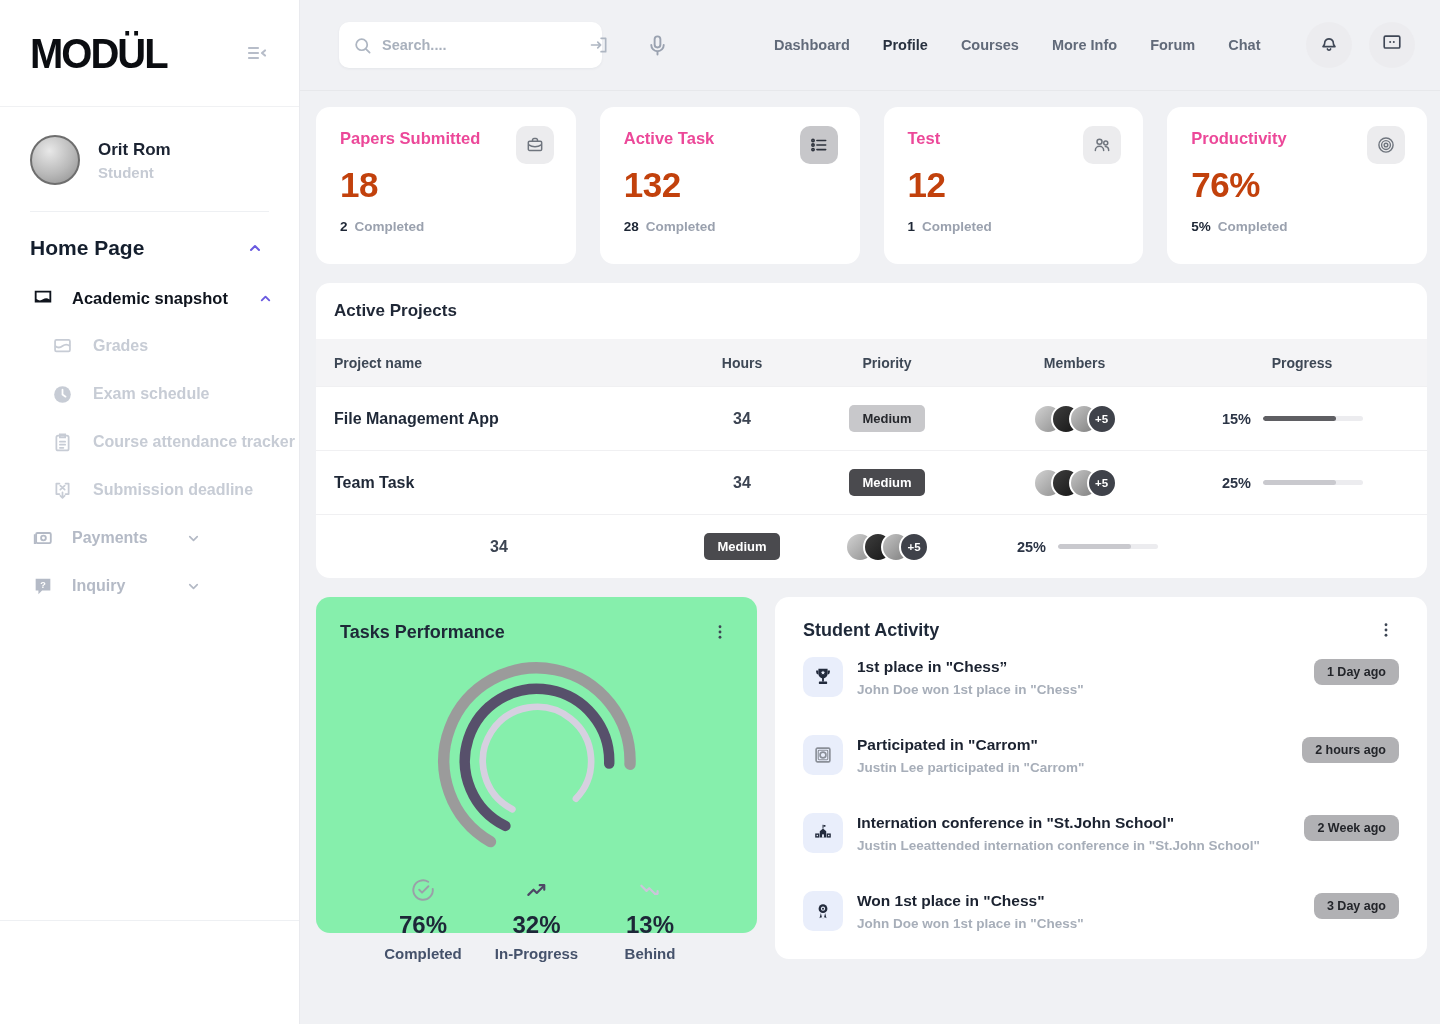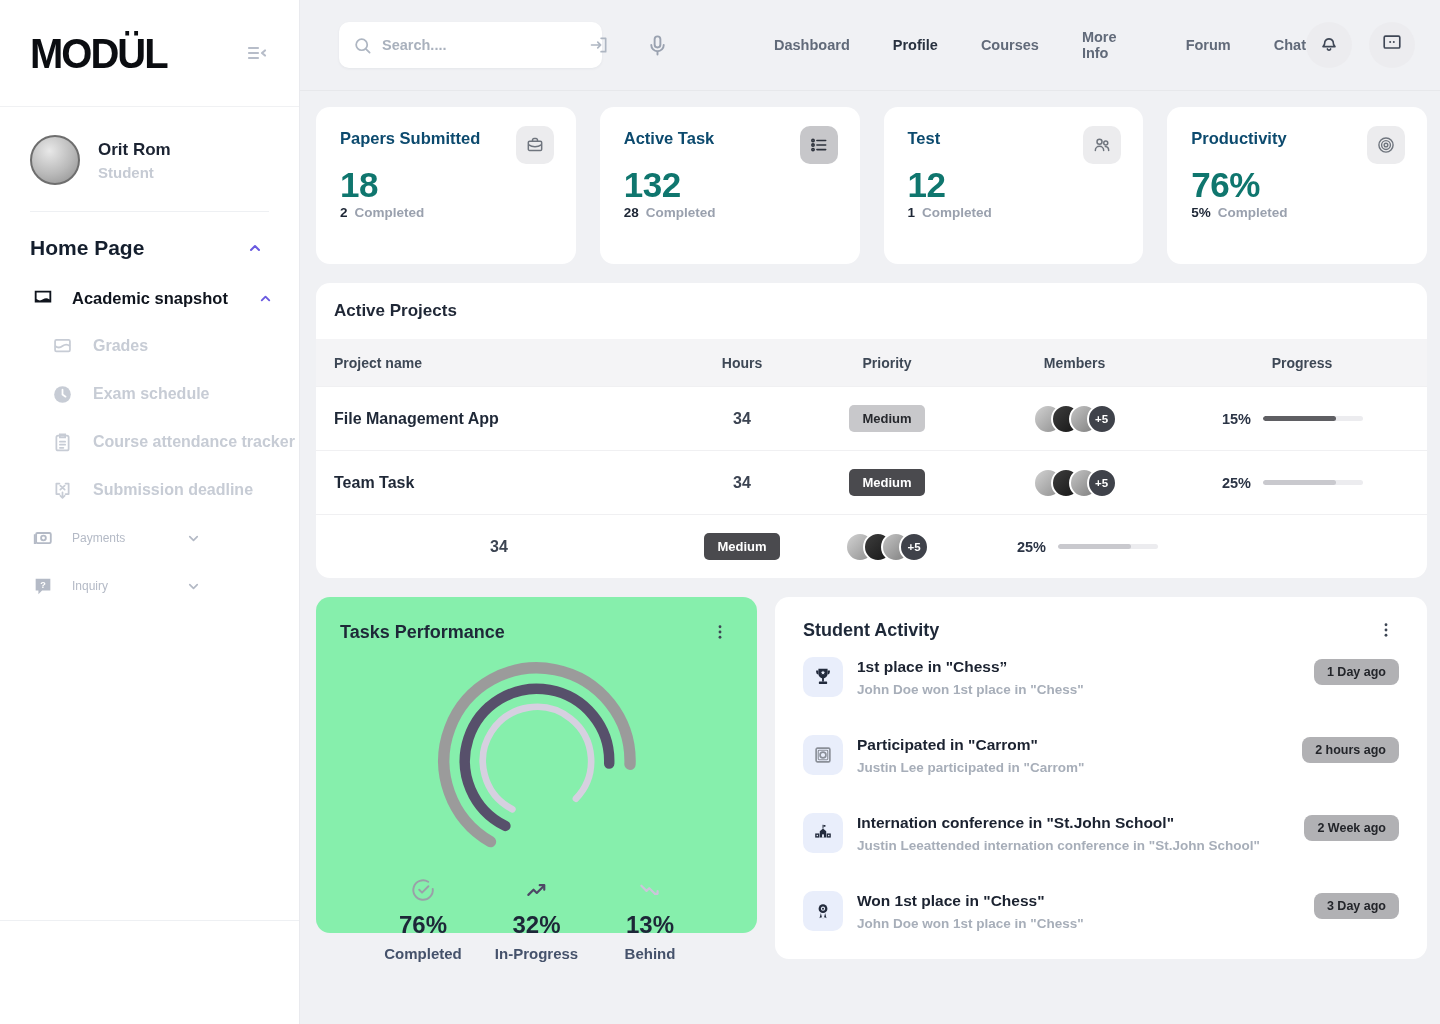--- a/index.html
+++ b/index.html
@@ -30,56 +30,56 @@
   .chev-gray { color:#b3b9c5; display:flex; }
 
   .nav-item { display:flex; align-items:center; height:48px; cursor:pointer; }
   .nav-item .ni-icon { display:flex; flex:none; }
   .nav-primary { padding-left:32px; gap:18px; color:#0f141d; }
   .nav-primary .ni-label { font-size:16.5px; font-weight:700; }
   .nav-primary .ni-chev { margin-left:12px; }
   .nav-sub { padding-left:52px; gap:20px; color:#c7ccd5; }
   .nav-sub .ni-label { font-size:16px; font-weight:700; }
   .nav-group { padding-left:32px; gap:18px; color:#b4bac6; }
-  .nav-group .ni-label { font-size:12px; font-weight:400; min-width:78px; }
+  .nav-group .ni-label { font-size:16px; font-weight:700; min-width:78px; }
   .nav-group .ni-chev { margin-left:18px; }
   .sidebar-bottom-divider { position:absolute; left:0; right:0; top:920px;
     border-bottom:1px solid #eef0f3; }
 
   
   .main { margin-left:300px; }
   .topbar { height:91px; display:flex; align-items:center; padding:0 25px 0 39px;
     border-bottom:1px solid #e7e8eb; }
   .search-box { width:263px; height:46px; background:#fff; border-radius:10px;
     display:flex; align-items:center; padding:0 14px; gap:10px;
     box-shadow:0 1px 3px rgba(20,30,60,.05); }
   .search-box input { border:none; outline:none; flex:1; font-size:14.5px; font-weight:700;
     color:#3a4352; background:transparent; font-family:"Liberation Sans", sans-serif; }
   .search-box input::placeholder { color:#a9b1bd; }
   .icon-muted { color:#aeb6c2; display:flex; }
   .mic { margin-left:44px; color:#9aa2b0; display:flex; cursor:pointer; }
-  .top-nav { display:flex; align-items:center; gap:43px; margin-left:105px; }
+  .top-nav { display:flex; align-items:center; gap:33px; margin-left:105px; }
   .top-nav a { text-decoration:none; font-size:14.5px; font-weight:700; color:#616a79; cursor:pointer; }
   .top-nav a.active { color:#28313f; font-weight:800; }
   .top-actions { margin-left:auto; display:flex; gap:17px; }
   .round-btn { width:46px; height:46px; border-radius:50%; background:#ececef;
     display:flex; align-items:center; justify-content:center; color:#3f4756; cursor:pointer; }
 
   .content { padding:16px 13px 0 16px; }
 
   
   .stats { display:grid; grid-template-columns:repeat(4,1fr); gap:24px; }
   .stat-card { background:#fff; border-radius:14px; height:157px; padding:22px 24px; position:relative; }
-  .stat-title { font-size:16.5px; font-weight:600; color:#0c4a6e; }
+  .stat-title { font-size:16.5px; font-weight:600; color:#ec4899; }
   .stat-iconbox { position:absolute; top:19px; right:22px; width:38px; height:38px;
     border-radius:10px; background:#ececee; color:#6f757e;
     display:flex; align-items:center; justify-content:center; }
   .stat-iconbox.iconbox-dark { background:#c7c7ca; color:#2e333d; }
-  .stat-value { font-size:35px; font-weight:800; color:#0f766e; margin-top:17px; letter-spacing:-.5px; }
-  .stat-sub { font-size:13.5px; }
+  .stat-value { font-size:35px; font-weight:800; color:#c2410c; margin-top:17px; letter-spacing:-.5px; }
+  .stat-sub { margin-top:14px; font-size:13.5px; }
   .stat-sub b { color:#1d2635; font-weight:800; }
   .stat-sub span { color:#9aa1ae; margin-left:7px; font-weight:600; }
 
   
   .projects-card { background:#fff; border-radius:14px; margin-top:19px; overflow:hidden; }
   .projects-title { height:56px; display:flex; align-items:center; padding:0 18px;
     font-size:17px; font-weight:700; color:#1f2736; }
   .tbl-head, .tbl-row { display:grid;
     grid-template-columns:1fr 120px 170px 205px 250px; align-items:center; }
   .tbl-head { height:47px; background:#f4f4f6; font-size:14px; font-weight:600; color:#3e4856; }

